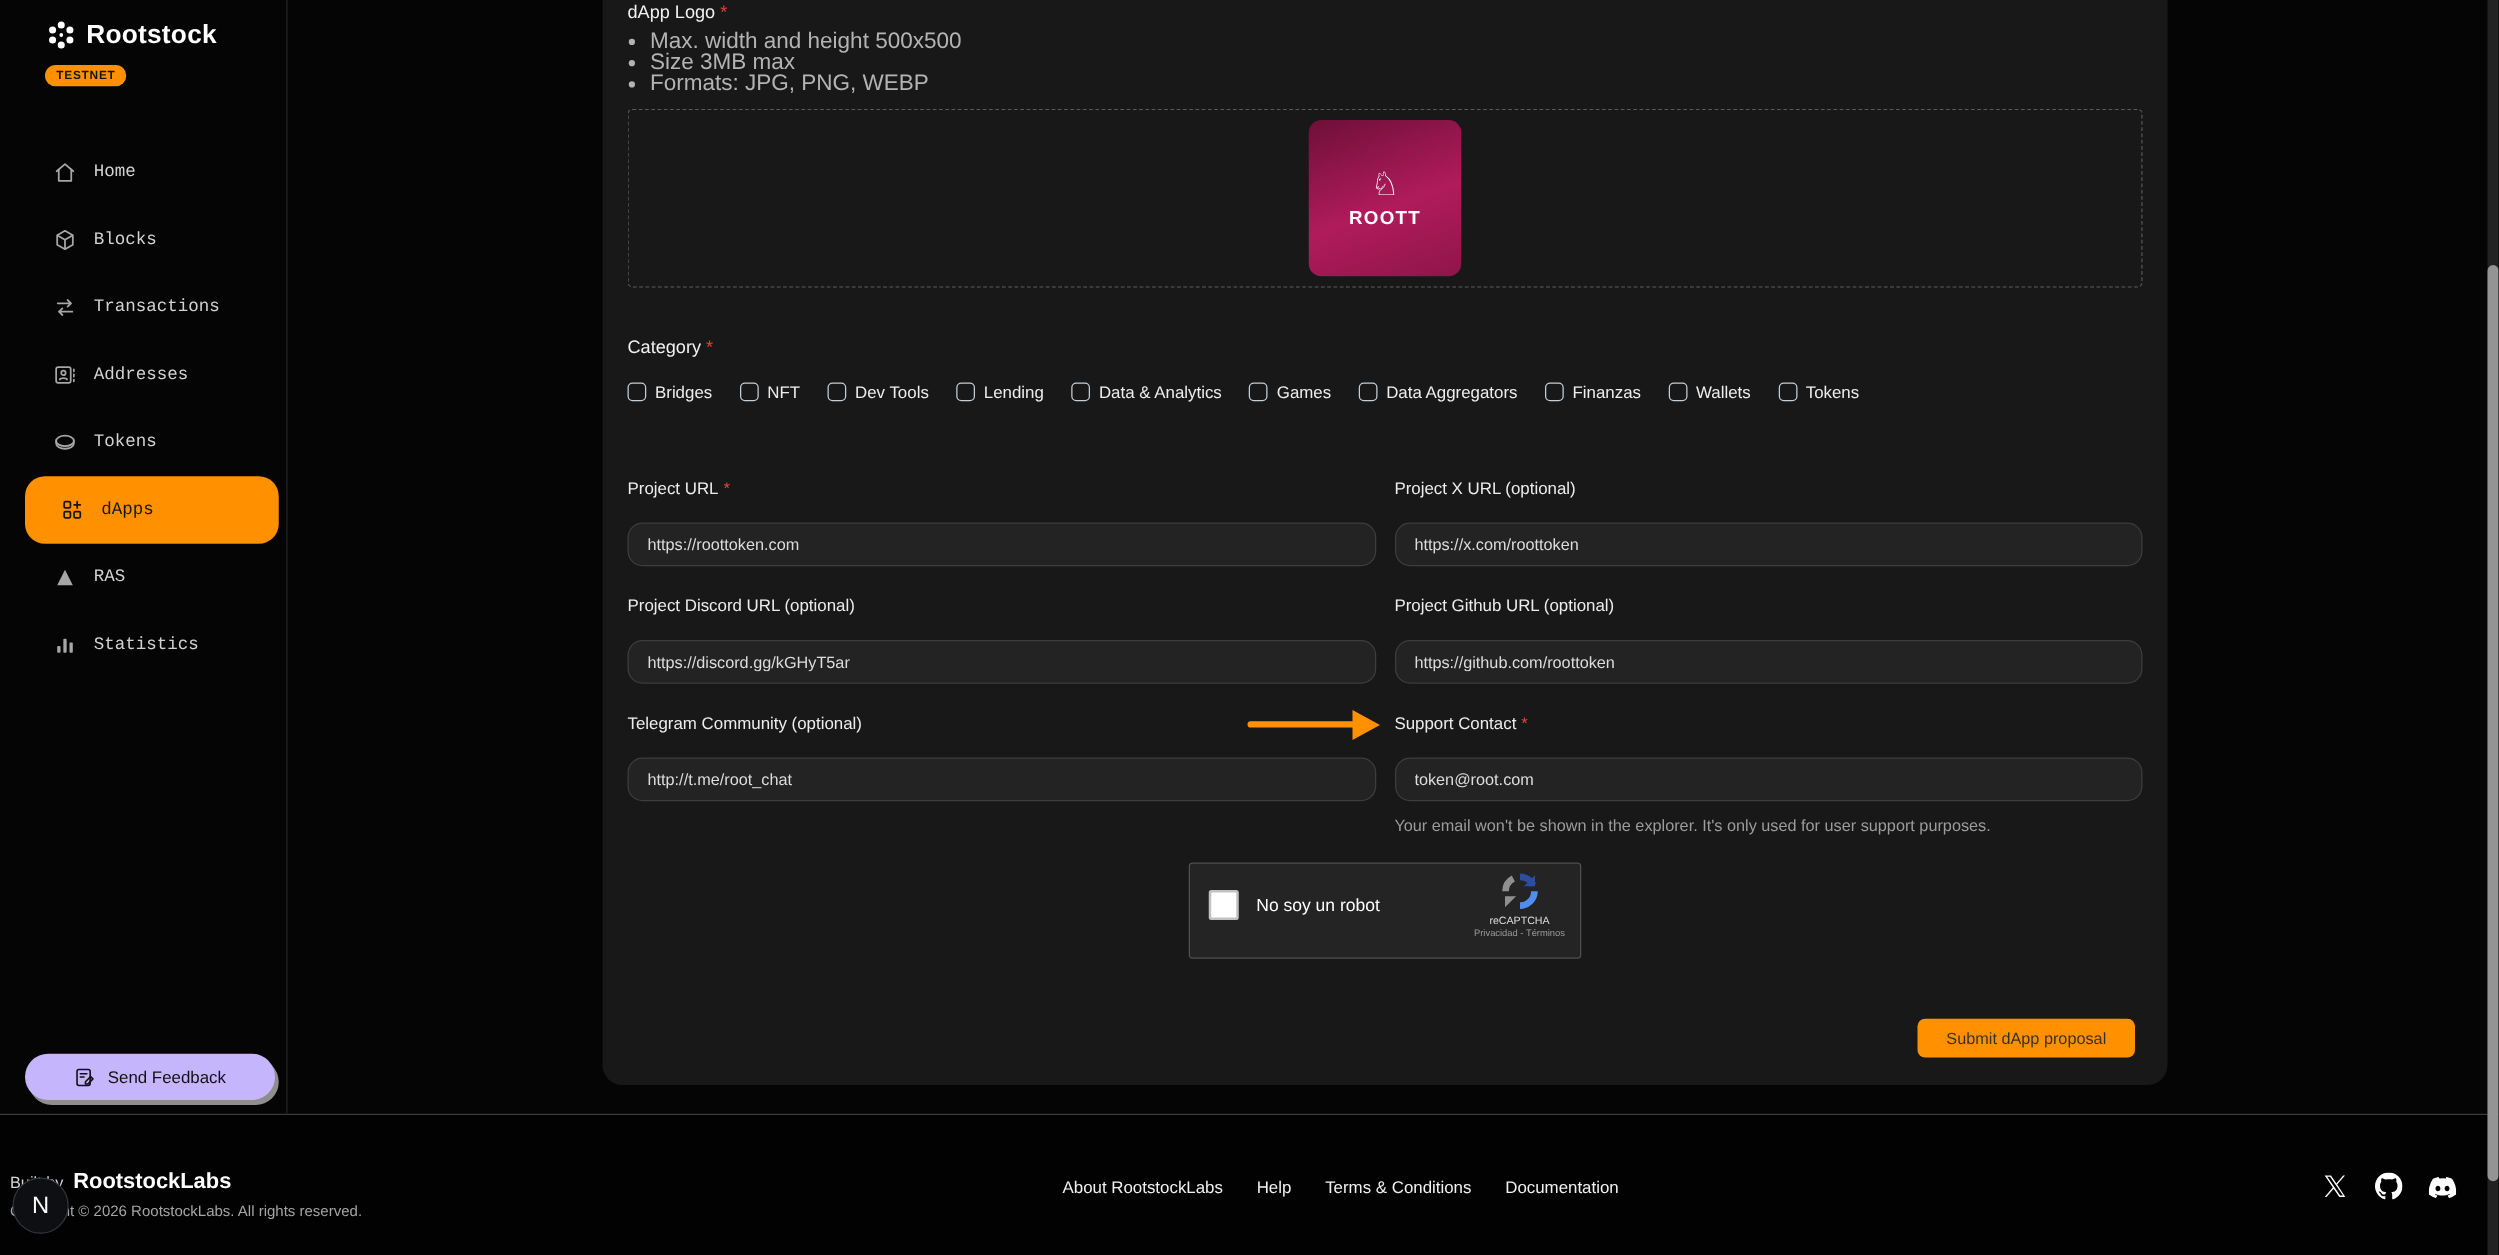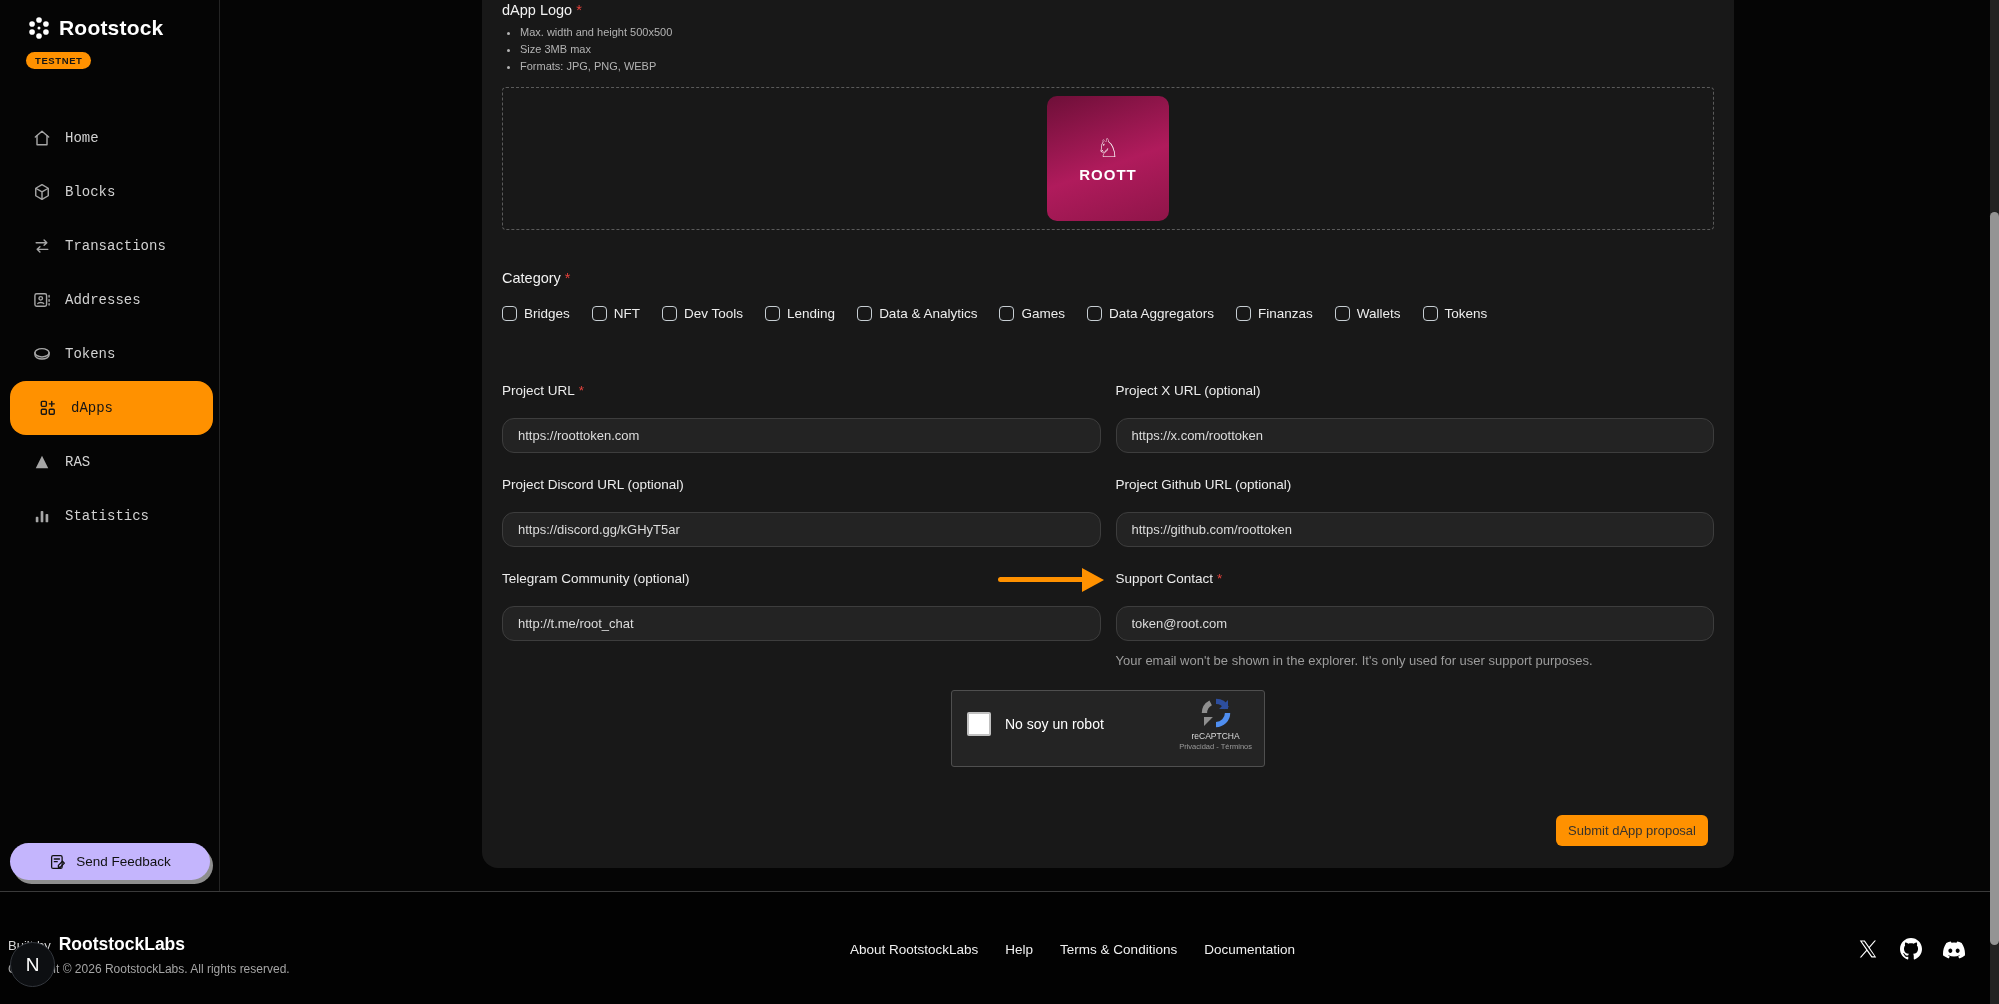--- a/index.html
+++ b/index.html
@@ -1,20 +1,20 @@
 <!DOCTYPE html>
 <html><head>
 <meta charset="utf-8">
 <style>
   html,body{margin:0;padding:0;background:#050505;}
   #viewport{position:relative;width:1999px;height:1004px;overflow:hidden;
     font-family:"Liberation Sans",sans-serif;background:#050505;color:#e6e6e6;}
 
   
-  .sidebar{position:absolute;left:2px;top:0;width:218px;height:891px;
+  .sidebar{position:absolute;left:12px;top:0;width:218px;height:891px;
     border-right:1px solid #242424;background:#050505;box-sizing:border-box;}
   .brand{display:flex;align-items:center;gap:7px;padding:15px 0 0 24px;cursor:pointer;}
   .brand-text{font-size:21px;font-weight:700;color:#fff;letter-spacing:.2px;}
   .flower{width:26px;height:26px;}
   .testnet-badge{display:inline-block;margin:11px 0 0 24px;background:#FF9100;color:#151515;
     font-size:9.5px;font-weight:700;letter-spacing:.6px;padding:3px 9px;border-radius:9px;}
   .nav{margin-top:55px;display:flex;flex-direction:column;gap:26px;}
   .nav-item{position:relative;display:flex;align-items:center;gap:13px;height:28px;
     padding-left:30px;color:#d2d2d2;font-size:14px;cursor:pointer;}
   .nav-item .ico{width:20px;height:20px;color:#a6a6a6;position:relative;z-index:1;display:flex;}
@@ -26,21 +26,21 @@
   .feedback-btn{position:absolute;left:8px;top:843px;width:200px;height:37px;background:#c4b5fd;
     border-radius:20px;display:flex;align-items:center;justify-content:center;gap:9px;
     color:#111;font-size:13.5px;cursor:pointer;box-shadow:3px 4px 0 rgba(255,255,255,.55);box-sizing:border-box;}
   .feedback-btn .ico{width:18px;height:18px;display:flex;color:#111;}
 
   
   .panel{position:absolute;left:482px;top:-16px;width:1252px;height:884px;background:#181818;
     border-radius:16px;box-sizing:border-box;padding:18px 20px 20px;}
   .sec-label{font-size:14.5px;color:#f2f2f2;}
   .req{color:#e5423c;margin-left:4px;}
-  .rules{margin:6px 0 0;padding-left:18px;color:#b3b3b3;font-size:11px;line-height:17px;}
+  .rules{margin:6px 0 0;padding-left:18px;color:#b3b3b3;font-size:18px;line-height:17px;}
   .rules li{margin:0;}
   .dropzone{margin-top:12px;height:143px;border:1px dashed #5a5a5a;border-radius:4px;
     display:flex;align-items:center;justify-content:center;box-sizing:border-box;cursor:pointer;}
   .logo-tile{width:122px;height:125px;border-radius:10px;
     background:linear-gradient(160deg,#6e0f38 0%,#b01b5c 55%,#8f1549 100%);
     display:flex;flex-direction:column;align-items:center;justify-content:center;color:#fff;}
   .logo-tile .knight{font-size:26px;line-height:26px;font-family:"DejaVu Sans",sans-serif;}
   .logo-tile .tname{margin-top:5px;font-size:15px;font-weight:700;letter-spacing:1px;}
 
   .cat-label{margin-top:40px;}
@@ -64,21 +64,21 @@
   .recaptcha{margin:22px auto 0;width:314px;height:77px;background:#242424;border:1px solid #4f4f4f;
     display:flex;align-items:center;box-sizing:border-box;padding:0 12px 10px 15px;border-radius:3px;}
   .rc-box{width:24px;height:24px;background:#fff;border-radius:2px;border:2px solid #c1c1c1;
     box-sizing:border-box;cursor:pointer;}
   .rc-label{margin-left:14px;font-size:14px;color:#fff;}
   .rc-brandcol{margin-left:auto;display:flex;flex-direction:column;align-items:center;}
   .rc-brand{font-size:8.5px;color:#dcdcdc;margin-top:2px;}
   .rc-links{font-size:7.5px;color:#9a9a9a;margin-top:1px;cursor:pointer;}
 
   .submit-row{margin-top:48px;display:flex;justify-content:flex-end;padding-right:6px;}
-  .submit-btn{background:#FF9100;border:none;border-radius:6px;height:31px;padding:0 12px;
+  .submit-btn{background:#FF9100;border:none;border-radius:6px;height:31px;padding:0 23px;
     font-size:13px;color:#37332c;font-family:"Liberation Sans",sans-serif;cursor:pointer;}
 
   
   .footer{position:absolute;left:0;top:891px;width:1999px;height:113px;background:#020202;
     border-top:1px solid #3a3a3a;box-sizing:border-box;}
   .f-left{position:absolute;left:8px;top:42px;}
   .f-line1{display:flex;align-items:baseline;gap:8px;}
   .built-by{font-size:13px;color:#d5d5d5;}
   .f-brand{font-size:17.5px;font-weight:700;color:#fff;cursor:pointer;}
   .f-copy{margin-top:7px;font-size:12px;color:#a5a5a5;}

